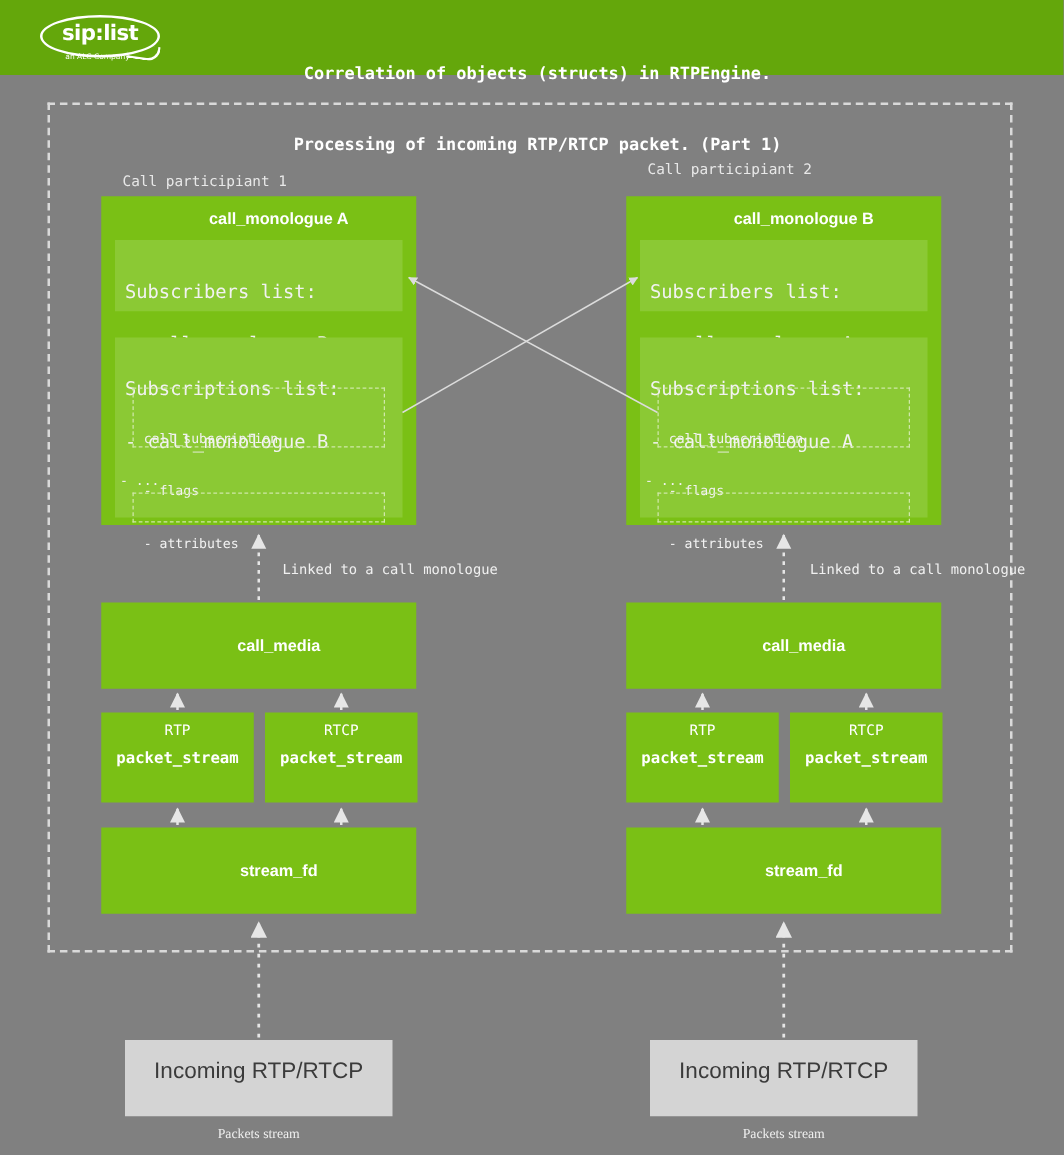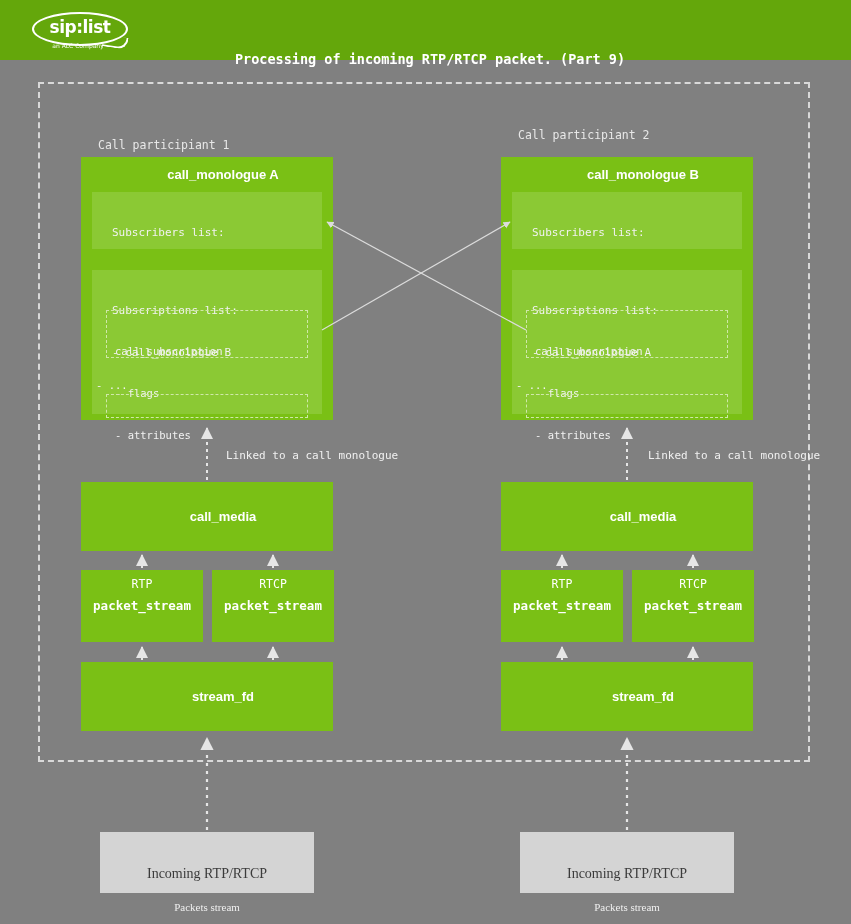--- a/index.html
+++ b/index.html
@@ -106,24 +106,24 @@
     font-weight: bold;
     white-space: pre;
     margin-left: 16px;
   }
   .inner-box {
     position: absolute;
     background: #8bc934;
     box-sizing: border-box;
     color: #f2f2f2;
     font-family: "DejaVu Sans Mono", monospace;
-    font-size: 11px;
+    font-size: 15px;
     line-height: 14px;
     white-space: pre;
-    padding: 6px 20px;
+    padding: 6px 8px;
   }
   .dash-inner {
     position: absolute;
     border: 1px dashed #cfe8a8;
     box-sizing: border-box;
     color: #f2f2f2;
     font-family: "DejaVu Sans Mono", monospace;
     font-size: 10.5px;
     line-height: 14px;
     white-space: pre;
@@ -158,24 +158,24 @@
   }
   .greybox {
     position: absolute;
     background: #d4d4d4;
     box-sizing: border-box;
   }
   .greybox-label {
     position: absolute;
     width: 100%;
     text-align: center;
-    top: 34px;
+    top: 14px;
     color: #3b3b3b;
-    font-family: Liberation Serif, serif;
-    font-size: 14px;
+    font-family: Liberation Sans, sans-serif;
+    font-size: 18px;
     white-space: pre;
   }
   .caption {
     position: absolute;
     color: #efefef;
     font-family: Liberation Serif, serif;
     font-size: 11px;
     white-space: pre;
     text-align: center;
   }
@@ -199,21 +199,22 @@
 <div id="page">
 
   <div id="header">
     <div id="logo">
       <div class="ellipse"></div>
       <div class="tail"></div>
       <div class="brand">sip:list</div>
       <div class="sub">an ALC Company</div>
     </div>
     <div id="title">
-      <div>Processing of incoming RTP/RTCP packet. (Part 9)</div>
+      <div>Correlation of objects (structs) in RTPEngine.</div>
+      <div>Processing of incoming RTP/RTCP packet. (Part 1)</div>
     </div>
   </div>
 
   <div id="outer-region"></div>
 
   <div class="glabel" style="left:98px; top:138px;">Call participiant 1</div>
 
   <div class="gbox" style="left:81px; top:157px; width:252px; height:263px;">
     <div class="gbox-title" style="top:10px;">call_monologue A</div>
   </div>

